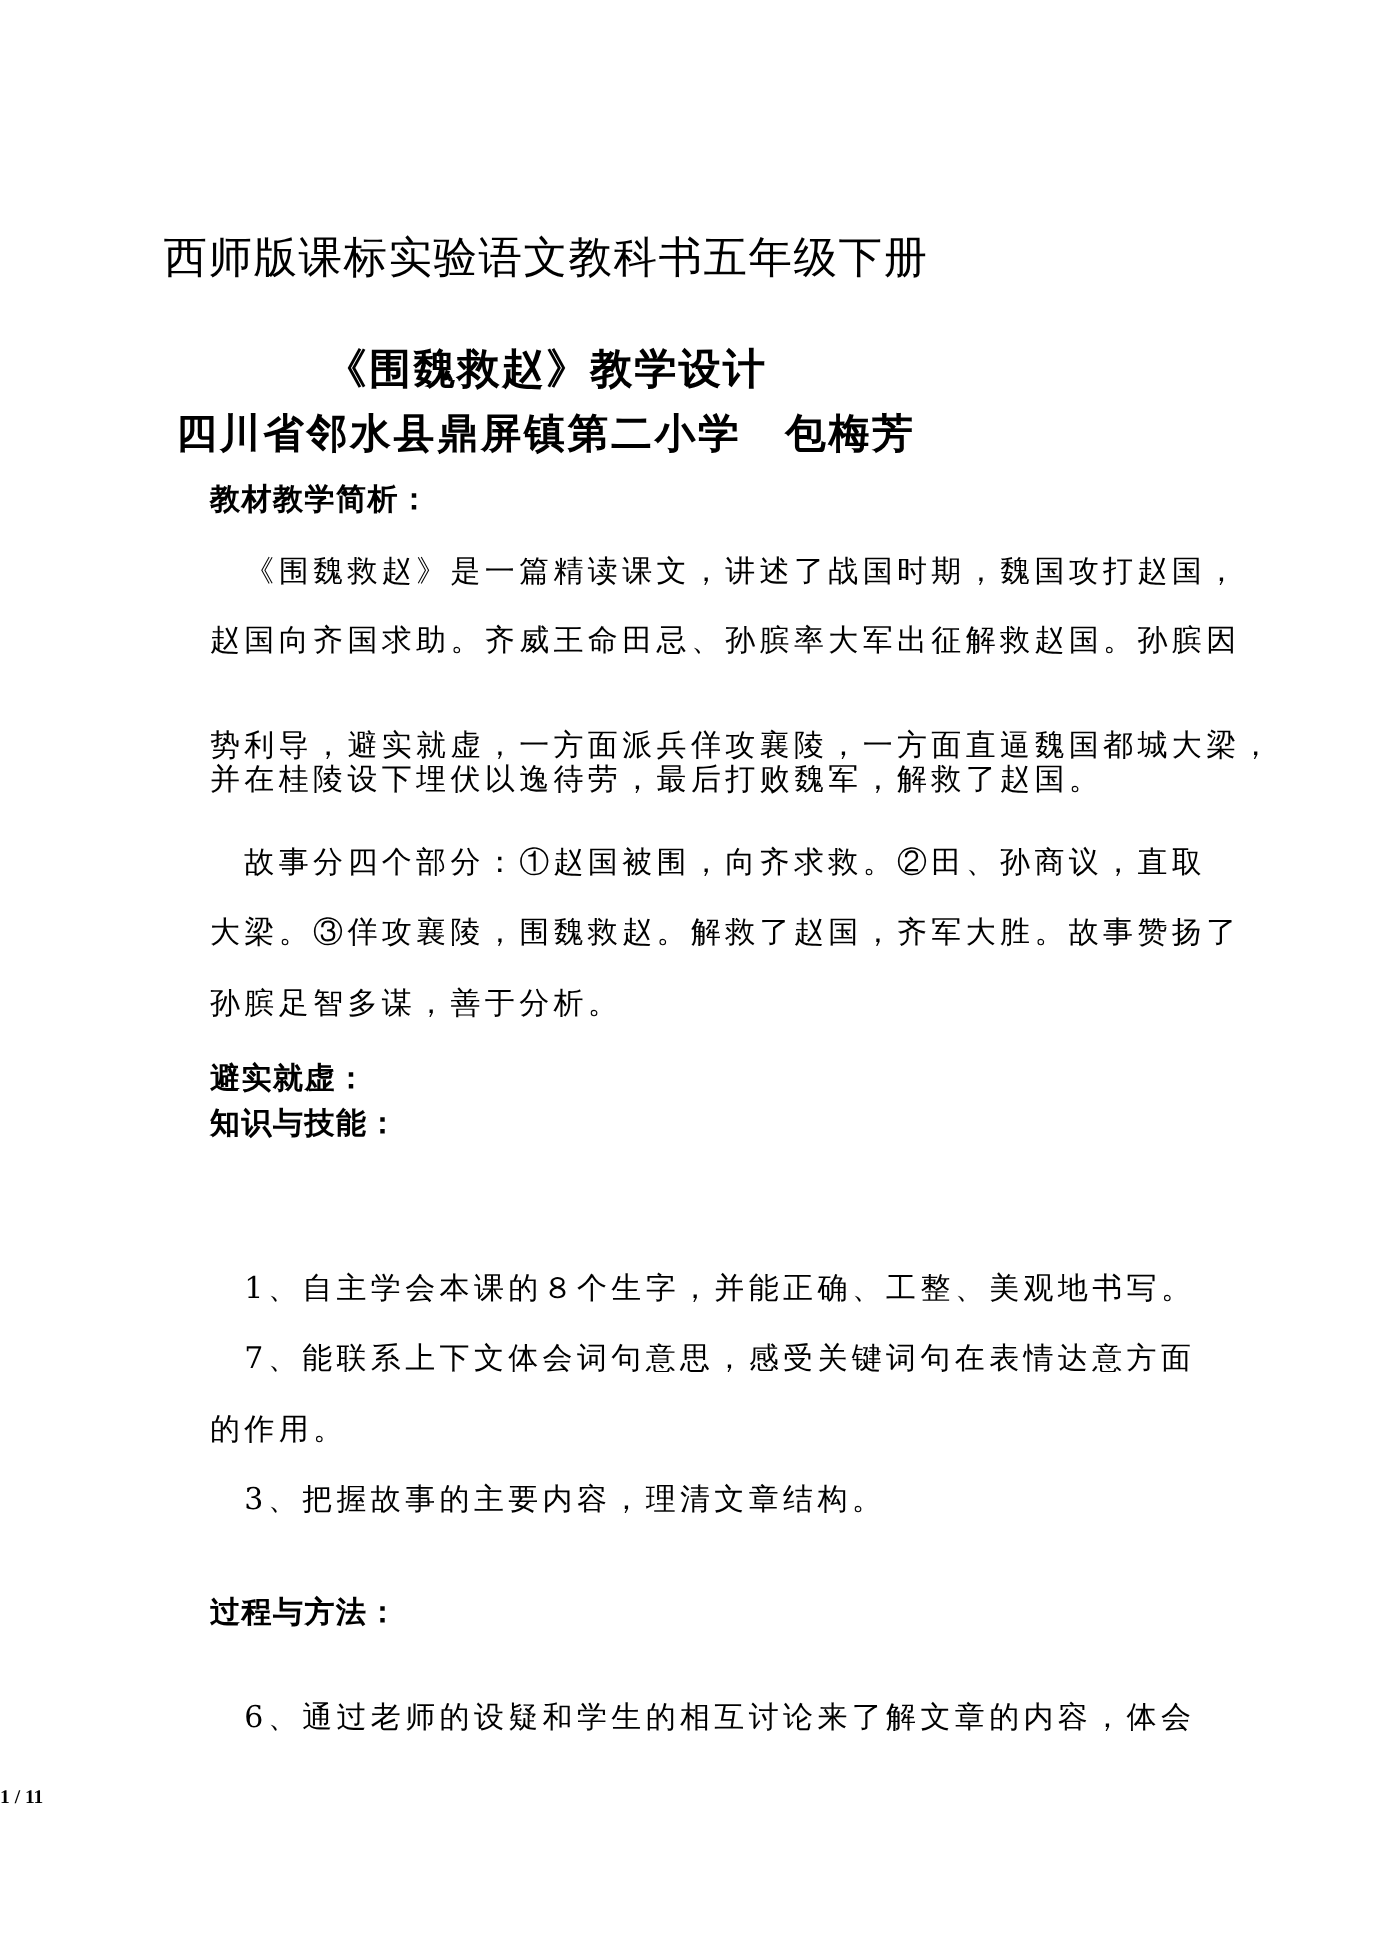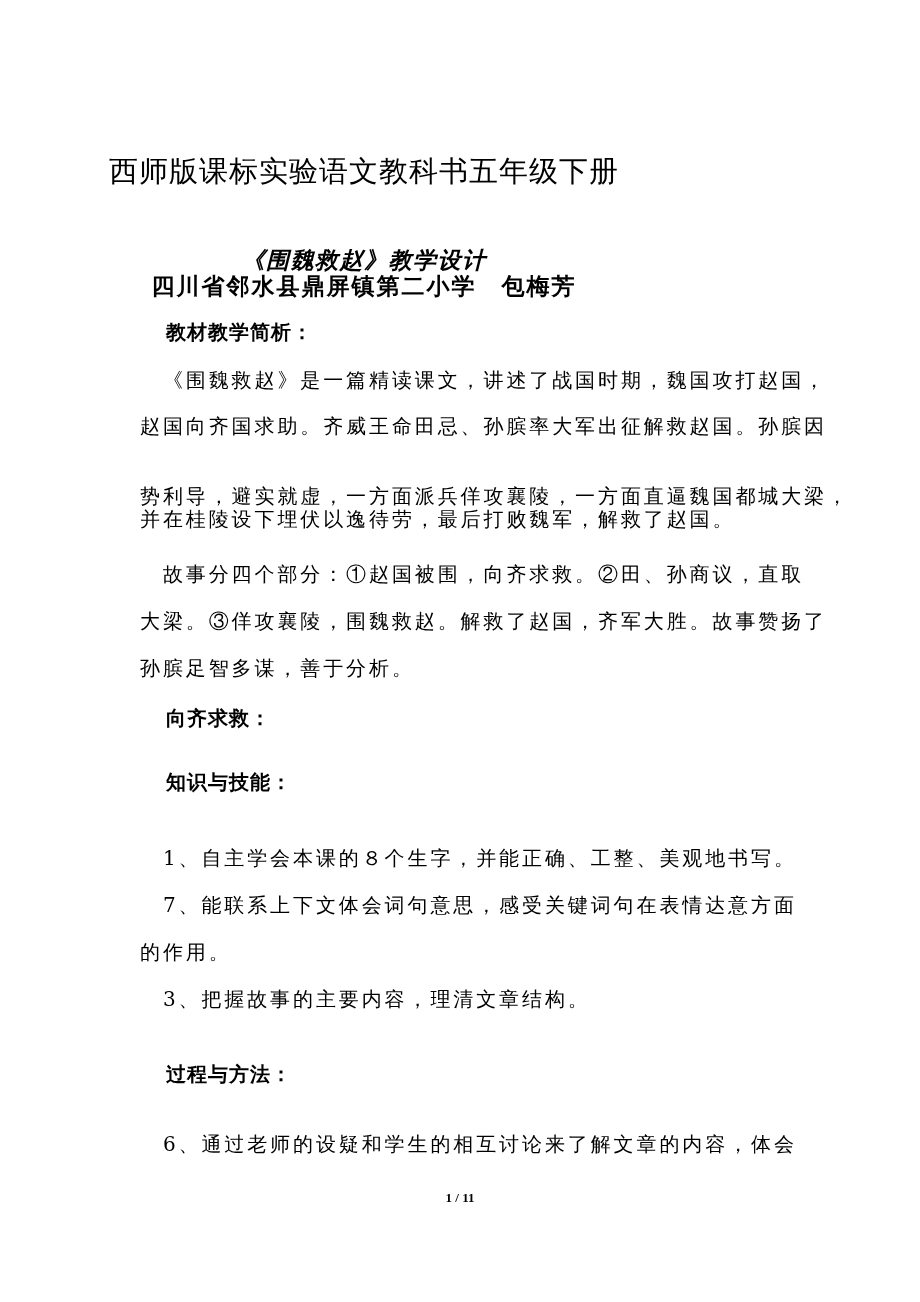--- a/index.html
+++ b/index.html
@@ -1,46 +1,46 @@
 <!DOCTYPE html>
 <html><head>
 <meta charset="utf-8">
 <style>
   html, body { margin: 0; padding: 0; background: #ffffff; }
   body { width: 920px; height: 1302px; position: relative; overflow: hidden;
          font-family: "DejaVu Serif", "Liberation Serif", serif; color: #000; }
   .line { position: absolute; left: 140px; white-space: nowrap; font-size: 20px; letter-spacing: 2.9px; line-height: 24px; }
   .title { position: absolute; left: 0; width: 728px; text-align: center; white-space: nowrap; }
   .t1 { top: 152px; font-size: 29px; letter-spacing: 1px; }
-  .t2 { top: 245px; font-size: 23px; font-weight: bold; letter-spacing: 1.5px; font-style: italic; }
-  .t3 { top: 271px; font-size: 23px; font-weight: bold; letter-spacing: 2px; text-align: center; }
-  .h { font-weight: bold; font-size: 20px; letter-spacing: 1px; margin-left: 26px; }
-  .footer { position: absolute; top: 1190px; left: 0; width: 920px; text-align: center; font-size: 13px; font-weight: bold; font-family: "Liberation Serif", serif; }
+  .t2 { top: 227px; font-size: 28px; font-weight: bold; letter-spacing: 1.5px; }
+  .t3 { top: 271px; font-size: 27px; font-weight: bold; letter-spacing: 2px; text-align: center; }
+  .h { font-weight: bold; font-size: 20px; letter-spacing: 1px; }
+  .footer { position: absolute; top: 1190px; left: 0; width: 920px; text-align: left; font-size: 13px; font-weight: bold; font-family: "Liberation Serif", serif; }
 </style>
 </head>
 <body>
 
 <div>
   <div class="title t1">西师版课标实验语文教科书五年级下册</div>
   <div class="title t2">《围魏救赵》教学设计</div>
   <div class="title t3">四川省邻水县鼎屏镇第二小学　包梅芳</div>
 
   <div class="line h" style="top:320px">教材教学简析：</div>
 
   <div class="line" style="top:368px">　《围魏救赵》是一篇精读课文，讲述了战国时期，魏国攻打赵国，</div>
   <div class="line" style="top:414px">赵国向齐国求助。齐威王命田忌、孙膑率大军出征解救赵国。孙膑因</div>
   <div class="line" style="top:484px">势利导，避实就虚，一方面派兵佯攻襄陵，一方面直逼魏国都城大梁，</div>
   <div class="line" style="top:507px">并在桂陵设下埋伏以逸待劳，最后打败魏军，解救了赵国。</div>
 
   <div class="line" style="top:562px">　故事分四个部分：①赵国被围，向齐求救。②田、孙商议，直取</div>
   <div class="line" style="top:609px">大梁。③佯攻襄陵，围魏救赵。解救了赵国，齐军大胜。故事赞扬了</div>
   <div class="line" style="top:656px">孙膑足智多谋，善于分析。</div>
 
-  <div class="line h" style="top:706px">向齐求救：</div>
-  <div class="line h" style="top:770px">知识与技能：</div>
+  <div class="line h" style="top:706px">避实就虚：</div>
+  <div class="line h" style="top:736px">知识与技能：</div>
 
   <div class="line" style="top:846px">　1、自主学会本课的８个生字，并能正确、工整、美观地书写。</div>
   <div class="line" style="top:893px">　7、能联系上下文体会词句意思，感受关键词句在表情达意方面</div>
   <div class="line" style="top:940px">的作用。</div>
   <div class="line" style="top:987px">　3、把握故事的主要内容，理清文章结构。</div>
 
   <div class="line h" style="top:1062px">过程与方法：</div>
   <div class="line" style="top:1132px">　6、通过老师的设疑和学生的相互讨论来了解文章的内容，体会</div>
 
   <div class="footer">1 / 11</div>

